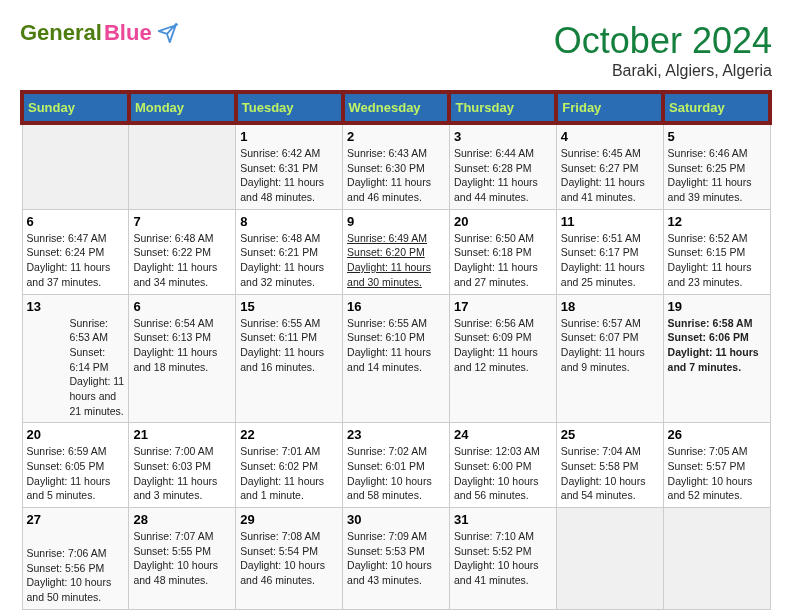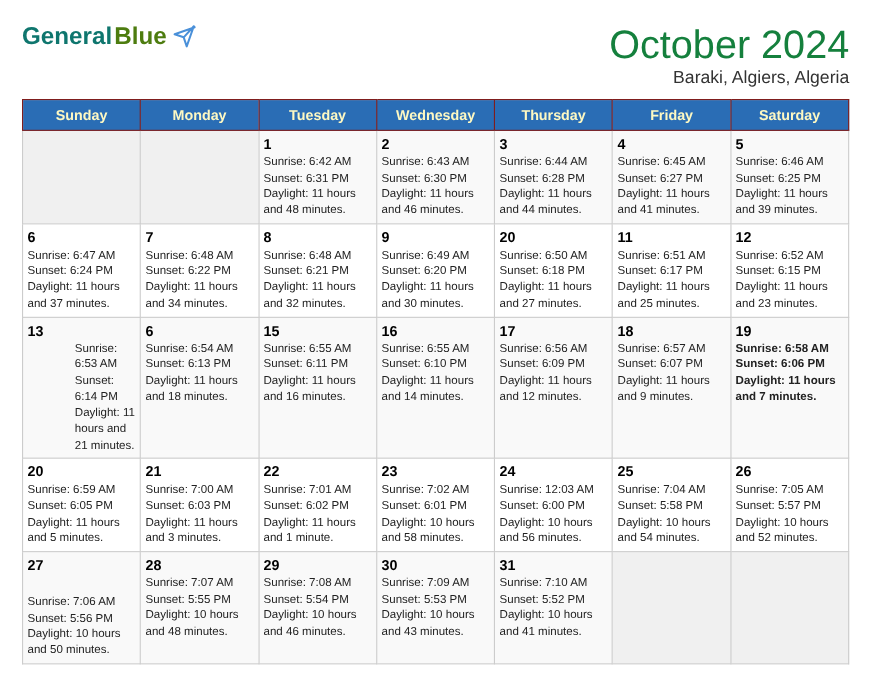--- a/index.html
+++ b/index.html
@@ -33,26 +33,26 @@
       font-size: 16px;
       color: #333;
     }
     table {
       width: 100%;
       border-collapse: collapse;
       font-size: 11px;
     }
     thead tr th {
       background-color: #2a6db5;
-      color: #fef9c3;
+      color: #bef264;
       padding: 6px 4px;
-      text-align: center;
+      text-align: left;
       font-size: 13px;
       font-weight: bold;
-      border: 1px solid #7f1d1d;
+      border: 4px solid #7f1d1d;
     }
     tbody tr td {
       border: 1px solid #ccc;
       vertical-align: top;
       padding: 4px;
       width: 107px;
       min-height: 70px;
     }
     tbody tr {
       background: #fff;
@@ -74,22 +74,22 @@
     .empty-cell {
       background: #f0f0f0 !important;
     }
   </style>
 </head>
 <body>
 
 <div class="header">
   <div class="logo">
     <div style="display:flex;align-items:center;gap:2px;">
-      <span style="font-size:22px;font-weight:bold;color:#0f766e;">General</span>
-      <span style="font-size:22px;font-weight:bold;color:#4d7c0f;">Blue</span>
+      <span style="font-size:22px;font-weight:bold;color:#4d7c0f;">General</span>
+      <span style="font-size:22px;font-weight:bold;color:#ec4899;">Blue</span>
       <svg width="22" height="22" viewBox="0 0 24 24" style="margin-left:2px;">
         <path d="M22 2L12 13M22 2l-7 20-3-9-9-3 20-7z" stroke="#4a90d9" stroke-width="2" fill="none" stroke-linejoin="round"></path>
       </svg>
     </div>
   </div>
   <div class="title-block">
     <div class="month-title">October 2024</div>
     <div class="location">Baraki, Algiers, Algeria</div>
   </div>
 </div>
@@ -155,21 +155,21 @@
 Daylight: 11 hours and 34 minutes.</div>
         </td>
         <td>
           <span class="day-num">8</span>
           <div class="day-info" style="white-space: pre-line;">Sunrise: 6:48 AM
 Sunset: 6:21 PM
 Daylight: 11 hours and 32 minutes.</div>
         </td>
         <td>
           <span class="day-num">9</span>
-          <div class="day-info" style="white-space: pre-line;">Sunrise: 6:49 AM
+          <div class="day-info" style="white-space: pre-line; text-decoration: underline;">Sunrise: 6:49 AM
 Sunset: 6:20 PM
 Daylight: 11 hours and 30 minutes.</div>
         </td>
         <td>
           <span class="day-num">20</span>
           <div class="day-info" style="white-space: pre-line;">Sunrise: 6:50 AM
 Sunset: 6:18 PM
 Daylight: 11 hours and 27 minutes.</div>
         </td>
         <td>

